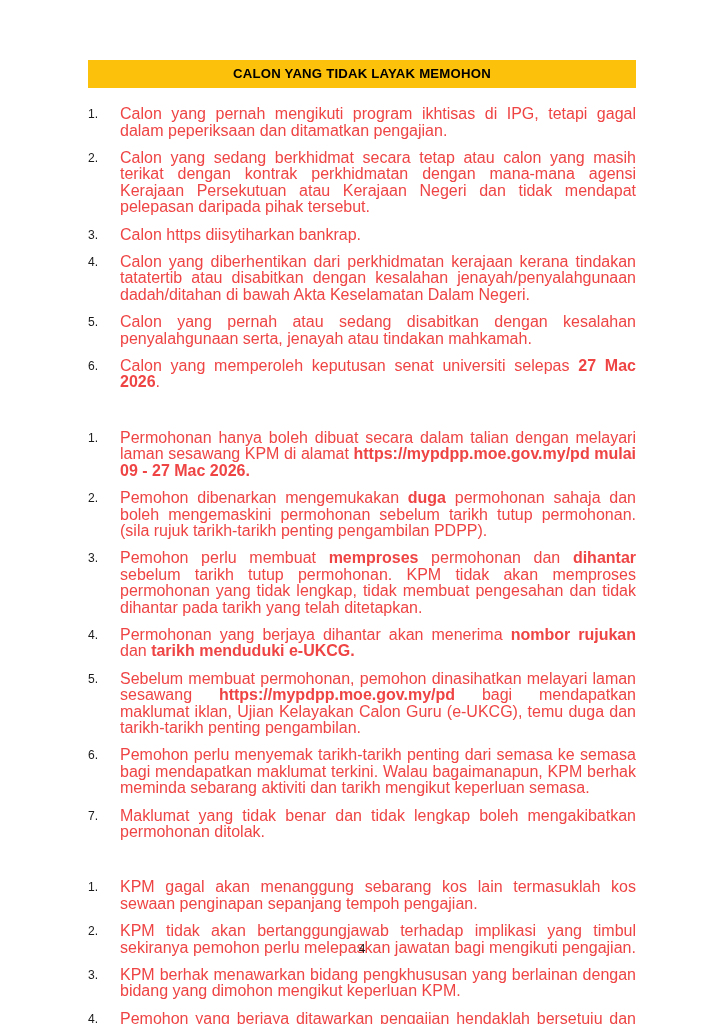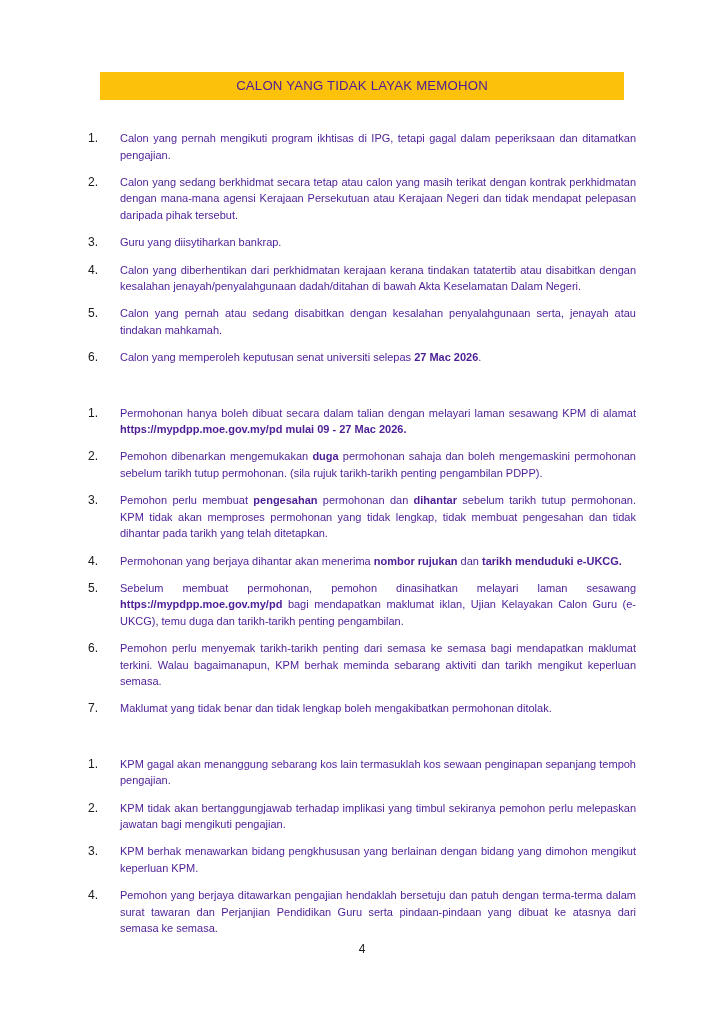--- a/index.html
+++ b/index.html
@@ -23,28 +23,28 @@
     background: #ffffff;
     box-sizing: border-box;
     padding: 0 88px;
   }
   .spacer-top { height: 60px; }
 
   .section { width: 100%; }
 
   .section-banner {
     background: #fbc10b;
-    color: #4c1d95;
+    color: #000000;
     text-align: center;
-    font-weight: normal;
+    font-weight: bold;
     font-size: 13.2px;
     letter-spacing: 0.2px;
     line-height: 1;
     padding: 7px 0 8px 0;
-    margin: 12px;
+    margin: 0;
     box-sizing: border-box;
   }
 
   .list {
     margin: 0;
     padding: 0;
     list-style: none;
   }
   .list-item {
     display: flex;
@@ -56,25 +56,25 @@
   .item-number {
     width: 32px;
     flex: 0 0 32px;
     font-size: 12.1px;
     line-height: 16.4px;
     text-align: left;
     color: #1a1a1a;
   }
   .item-text {
     flex: 1 1 auto;
-    font-size: 11px;
+    font-size: 16px;
     line-height: 16.4px;
     text-align: justify;
     text-justify: inter-word;
-    color: #4c1d95;
+    color: #ef4444;
     hyphens: none;
   }
   .item-text b { font-weight: bold; }
 
   .gap-after-banner { height: 18px; }
   .gap-before-banner { height: 21px; }
 
   .page-number {
     position: absolute;
     left: 0;
@@ -100,21 +100,21 @@
           <li class="list-item">
             <span class="item-number">1.</span>
             <span class="item-text">Calon yang pernah mengikuti program ikhtisas di IPG, tetapi gagal dalam peperiksaan dan ditamatkan pengajian.</span>
           </li>
           <li class="list-item">
             <span class="item-number">2.</span>
             <span class="item-text">Calon yang sedang berkhidmat secara tetap atau calon yang masih terikat dengan kontrak perkhidmatan dengan mana-mana agensi Kerajaan Persekutuan atau Kerajaan Negeri dan tidak mendapat pelepasan daripada pihak tersebut.</span>
           </li>
           <li class="list-item">
             <span class="item-number">3.</span>
-            <span class="item-text">Guru yang diisytiharkan bankrap.</span>
+            <span class="item-text">Calon https diisytiharkan bankrap.</span>
           </li>
           <li class="list-item">
             <span class="item-number">4.</span>
             <span class="item-text">Calon yang diberhentikan dari perkhidmatan kerajaan kerana tindakan tatatertib atau disabitkan dengan kesalahan jenayah/penyalahgunaan dadah/ditahan di bawah Akta Keselamatan Dalam Negeri.</span>
           </li>
           <li class="list-item">
             <span class="item-number">5.</span>
             <span class="item-text">Calon yang pernah atau sedang disabitkan dengan kesalahan penyalahgunaan serta, jenayah atau tindakan mahkamah.</span>
           </li>
           <li class="list-item">
@@ -130,21 +130,21 @@
           <li class="list-item">
             <span class="item-number">1.</span>
             <span class="item-text">Permohonan hanya boleh dibuat secara dalam talian dengan melayari laman sesawang KPM di alamat <b>https://mypdpp.moe.gov.my/pd mulai 09 - 27 Mac 2026.</b></span>
           </li>
           <li class="list-item">
             <span class="item-number">2.</span>
             <span class="item-text">Pemohon dibenarkan mengemukakan <b>duga</b> permohonan sahaja dan boleh mengemaskini permohonan sebelum tarikh tutup permohonan. (sila rujuk tarikh-tarikh penting pengambilan PDPP).</span>
           </li>
           <li class="list-item">
             <span class="item-number">3.</span>
-            <span class="item-text">Pemohon perlu membuat <b>pengesahan</b> permohonan dan <b>dihantar</b> sebelum tarikh tutup permohonan. KPM tidak akan memproses permohonan yang tidak lengkap, tidak membuat pengesahan dan tidak dihantar pada tarikh yang telah ditetapkan.</span>
+            <span class="item-text">Pemohon perlu membuat <b>memproses</b> permohonan dan <b>dihantar</b> sebelum tarikh tutup permohonan. KPM tidak akan memproses permohonan yang tidak lengkap, tidak membuat pengesahan dan tidak dihantar pada tarikh yang telah ditetapkan.</span>
           </li>
           <li class="list-item">
             <span class="item-number">4.</span>
             <span class="item-text">Permohonan yang berjaya dihantar akan menerima <b>nombor rujukan</b> dan <b>tarikh menduduki e-UKCG.</b></span>
           </li>
           <li class="list-item">
             <span class="item-number">5.</span>
             <span class="item-text">Sebelum membuat permohonan, pemohon dinasihatkan melayari laman sesawang <b>https://mypdpp.moe.gov.my/pd</b> bagi mendapatkan maklumat iklan, Ujian Kelayakan Calon Guru (e-UKCG), temu duga dan tarikh-tarikh penting pengambilan.</span>
           </li>
           <li class="list-item">

